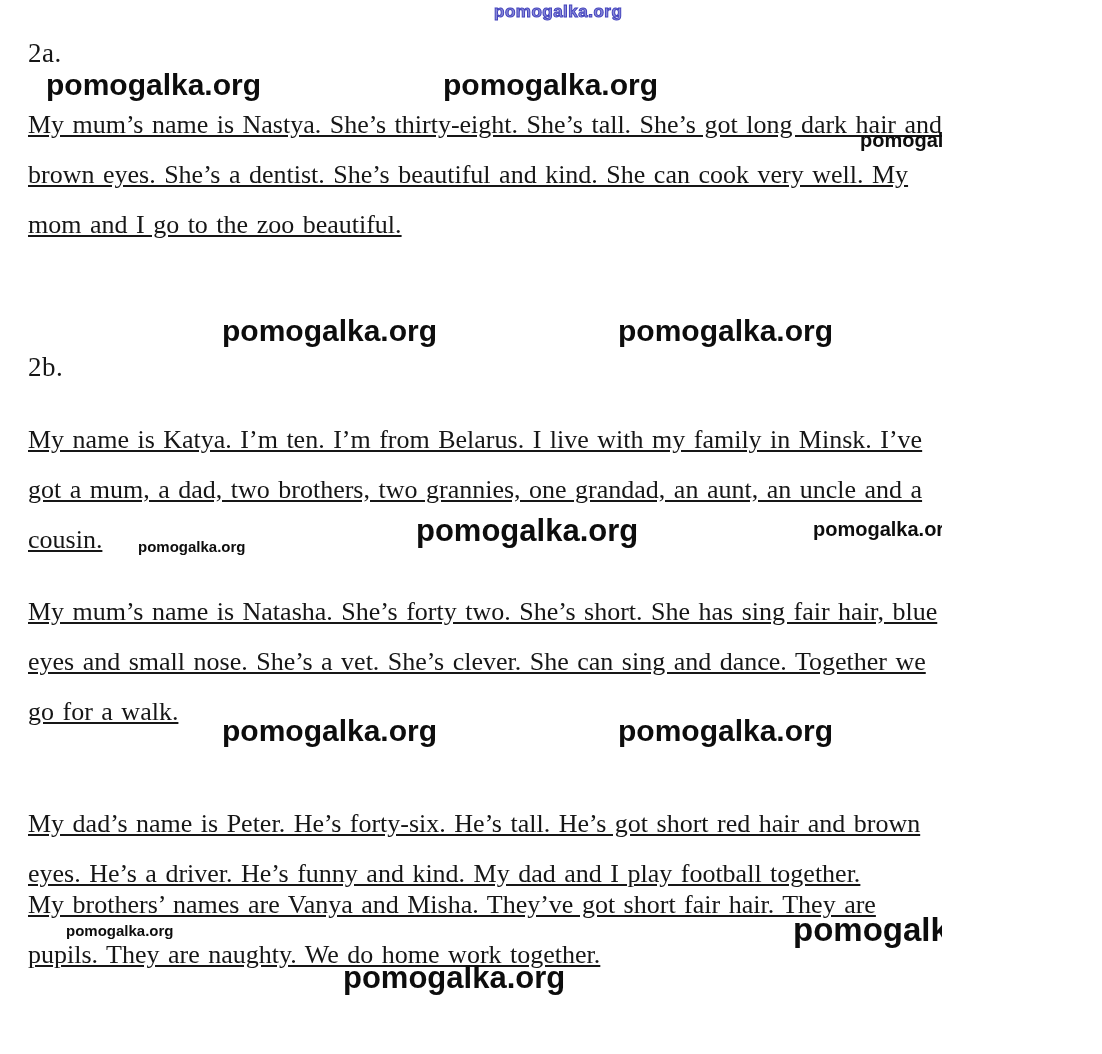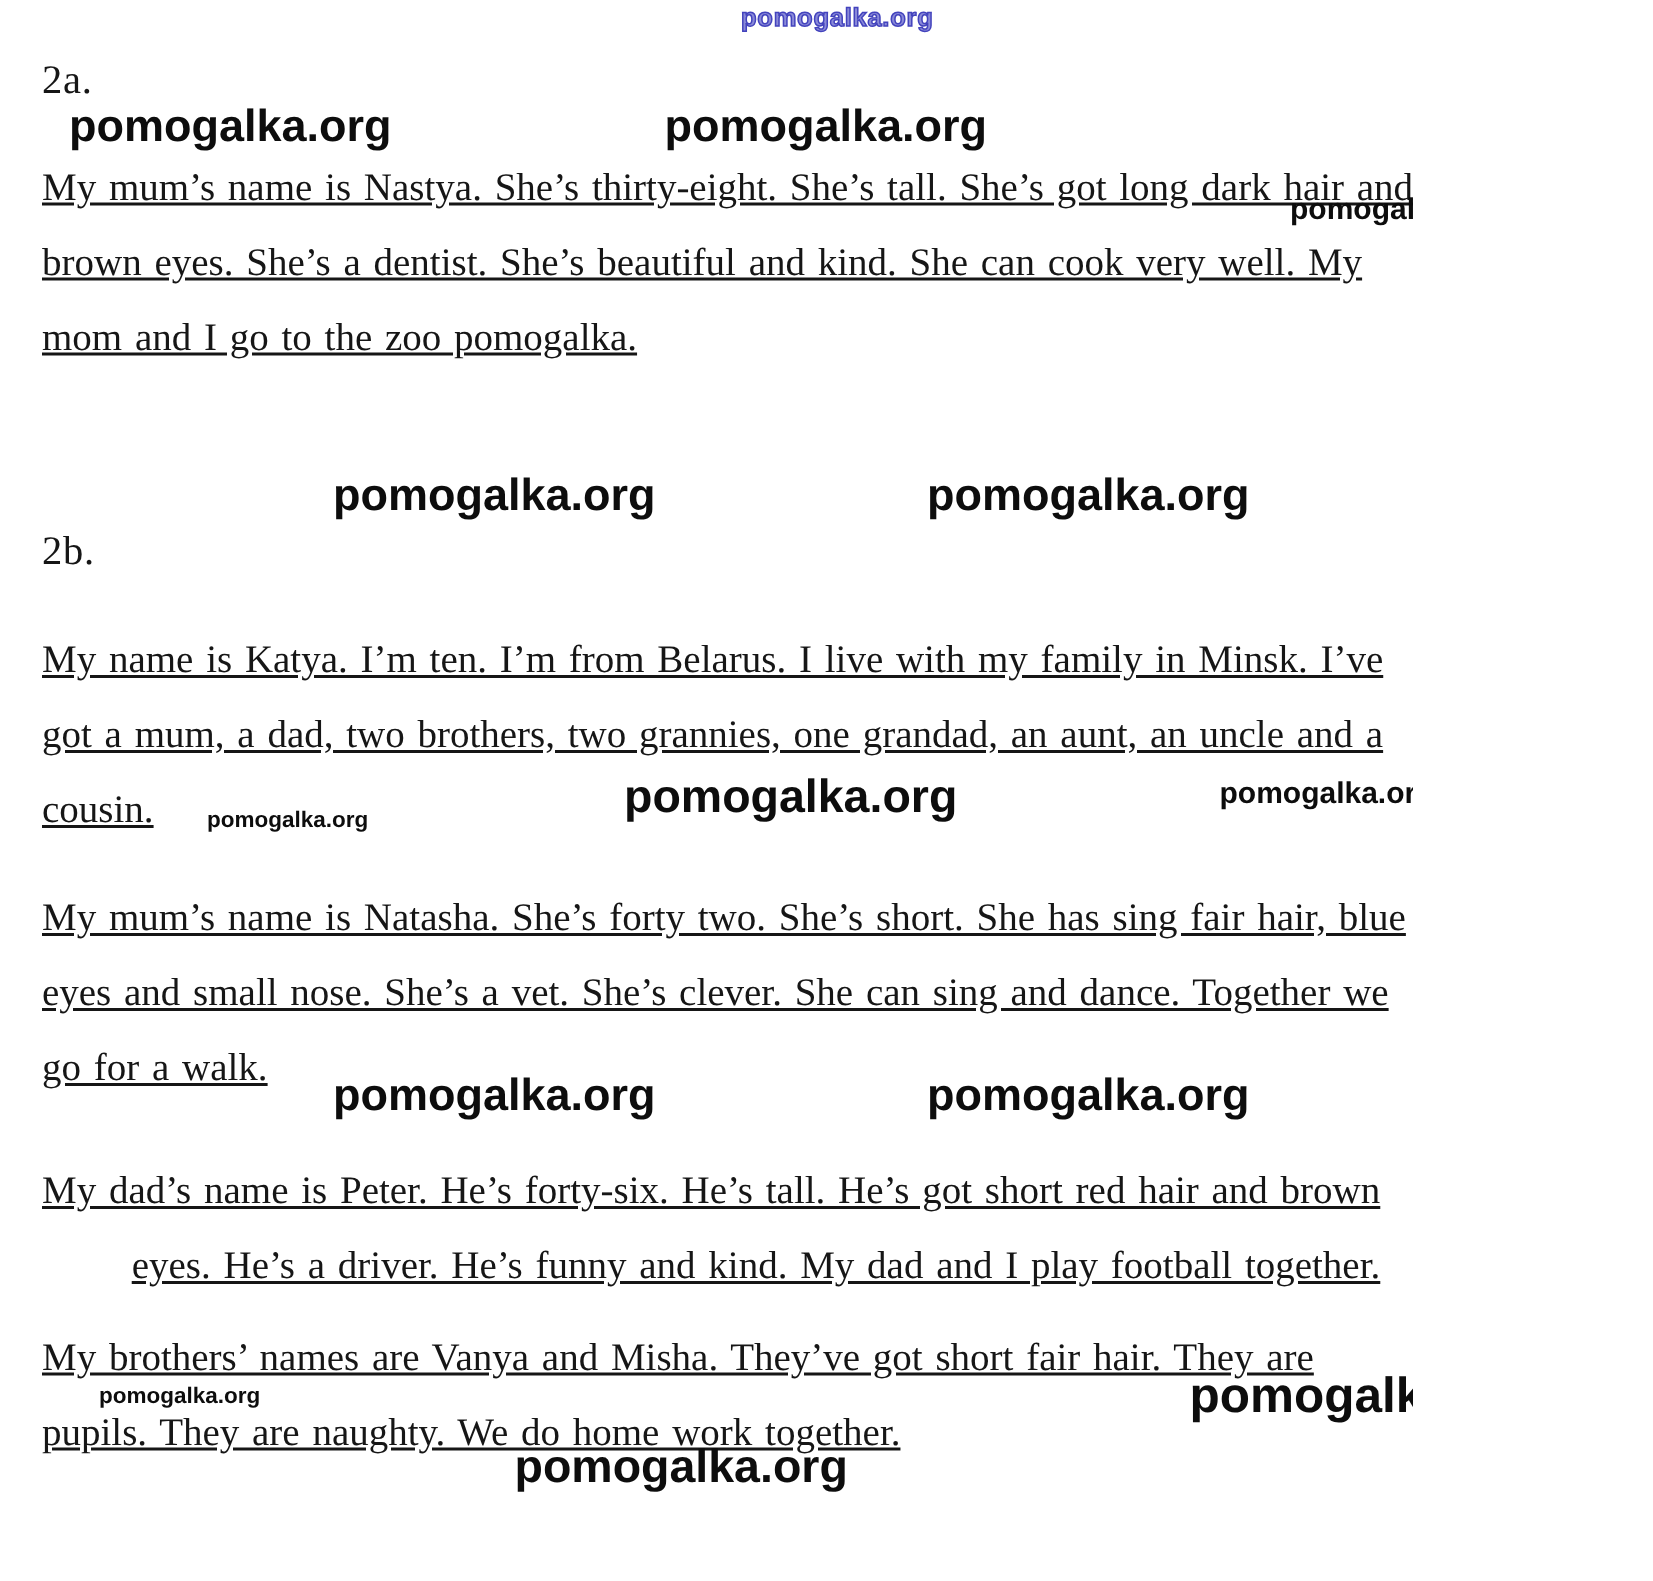--- a/index.html
+++ b/index.html
@@ -59,21 +59,21 @@
   <span class="wm-top" style="left:494px; top:3px;">pomogalka.org</span>
 
   <div class="heading" style="left:28px; top:38px;">2a.</div>
 
   <span class="wm wm-30" style="left:46px; top:70px;">pomogalka.org</span>
   <span class="wm wm-30" style="left:443px; top:70px;">pomogalka.org</span>
 
   <div class="para" style="left:28px; top:100px;">
     <div>My mum’s name is Nastya. She’s thirty-eight. She’s tall. She’s got long dark hair and</div>
     <div>brown eyes. She’s a dentist. She’s beautiful and kind. She can cook very well. My</div>
-    <div>mom and I go to the zoo pomogalka.</div>
+    <div>mom and I go to the zoo beautiful.</div>
   </div>
 
   <span class="wm wm-20" style="left:860px; top:130px;">pomogalka.org</span>
 
   <span class="wm wm-30" style="left:222px; top:316px;">pomogalka.org</span>
   <span class="wm wm-30" style="left:618px; top:316px;">pomogalka.org</span>
 
   <div class="heading" style="left:28px; top:352px;">2b.</div>
 
   <div class="para" style="left:28px; top:415px;">
@@ -88,21 +88,21 @@
 
   <div class="para" style="left:28px; top:587px;">
     <div>My mum’s name is Natasha. She’s forty two. She’s short. She has sing fair hair, blue</div>
     <div>eyes and small nose. She’s a vet. She’s clever. She can sing and dance. Together we</div>
     <div>go for a walk.</div>
   </div>
 
   <span class="wm wm-30" style="left:222px; top:716px;">pomogalka.org</span>
   <span class="wm wm-30" style="left:618px; top:716px;">pomogalka.org</span>
 
-  <div class="para" style="left:28px; top:769px;text-align:right;">
+  <div class="para" style="left:28px; top:799px;">
     <div>My dad’s name is Peter. He’s forty-six. He’s tall. He’s got short red hair and brown</div>
     <div>eyes. He’s a driver. He’s funny and kind. My dad and I play football together.</div>
   </div>
 
   <div class="para" style="left:28px; top:880px;">
     <div>My brothers’ names are Vanya and Misha. They’ve got short fair hair. They are</div>
     <div>pupils. They are naughty. We do home work together.</div>
   </div>
 
   <span class="wm wm-15" style="left:66px; top:923px;">pomogalka.org</span>

